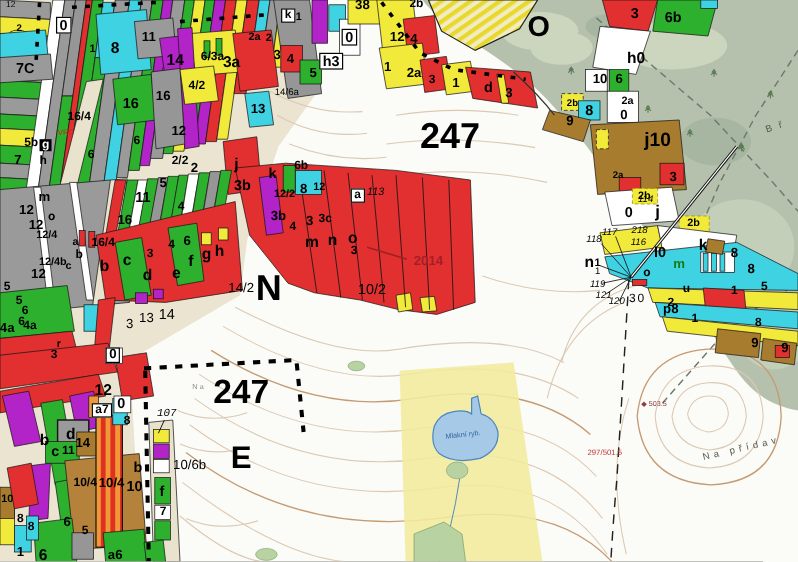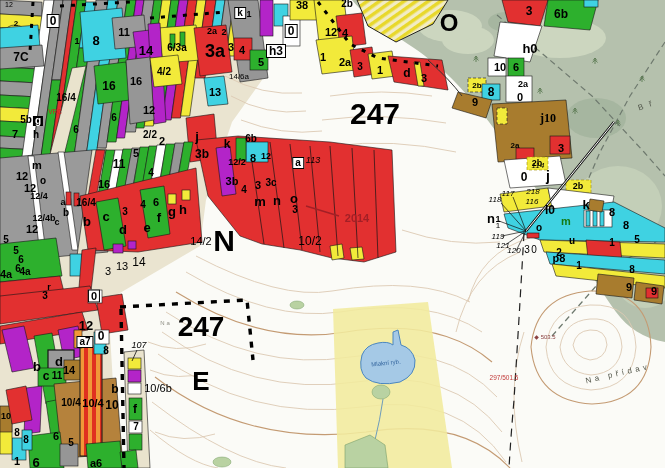--- a/index.html
+++ b/index.html
@@ -314,21 +314,21 @@
       <span class="lbl" style="left: 449px; top: 23px; font-size: 24px; transform: translate(-50%, -50%) rotate(0deg);">O</span>
       <span class="lbl" style="left: 357px; top: 218px; font-size: 11px; color: rgb(163, 31, 38); transform: translate(-50%, -50%) rotate(0deg);">2014</span>
       <span class="lbl" style="left: 9px; top: 4px; font-size: 7px; font-weight: 400; transform: translate(-50%, -50%) rotate(0deg);">12</span>
       <span class="lbl" style="left: 16px; top: 24px; font-size: 8px; transform: translate(-50%, -50%) rotate(0deg);">2</span>
       <span class="lbl bx" style="left: 53px; top: 21px; font-size: 12px; transform: translate(-50%, -50%) rotate(0deg);">0</span>
       <span class="lbl" style="left: 96px; top: 40px; font-size: 13px; transform: translate(-50%, -50%) rotate(0deg);">8</span>
       <span class="lbl" style="left: 77px; top: 41px; font-size: 9px; transform: translate(-50%, -50%) rotate(0deg);">1</span>
       <span class="lbl" style="left: 124px; top: 32px; font-size: 11px; transform: translate(-50%, -50%) rotate(0deg);">11</span>
       <span class="lbl" style="left: 146px; top: 50px; font-size: 13px; transform: translate(-50%, -50%) rotate(0deg);">14</span>
       <span class="lbl" style="left: 177px; top: 48px; font-size: 10px; transform: translate(-50%, -50%) rotate(0deg);">6/3a</span>
-      <span class="lbl" style="left: 215px; top: 51px; font-size: 18px; transform: translate(-50%, -50%) rotate(0deg);">3a</span>
+      <span class="lbl" style="left: 193px; top: 51px; font-size: 13px; transform: translate(-50%, -50%) rotate(0deg);">3a</span>
       <span class="lbl" style="left: 212px; top: 31px; font-size: 9px; transform: translate(-50%, -50%) rotate(0deg);">2a</span>
       <span class="lbl" style="left: 224px; top: 32px; font-size: 9px; transform: translate(-50%, -50%) rotate(0deg);">2</span>
       <span class="lbl bx" style="left: 240px; top: 13px; font-size: 10px; transform: translate(-50%, -50%) rotate(0deg);">k</span>
       <span class="lbl" style="left: 249px; top: 14px; font-size: 9px; transform: translate(-50%, -50%) rotate(0deg);">1</span>
       <span class="lbl" style="left: 21px; top: 57px; font-size: 12px; transform: translate(-50%, -50%) rotate(0deg);">7C</span>
       <span class="lbl" style="left: 109px; top: 86px; font-size: 12px; transform: translate(-50%, -50%) rotate(0deg);">16</span>
       <span class="lbl" style="left: 136px; top: 81px; font-size: 11px; transform: translate(-50%, -50%) rotate(0deg);">16</span>
       <span class="lbl" style="left: 215px; top: 92px; font-size: 11px; transform: translate(-50%, -50%) rotate(0deg);">13</span>
       <span class="lbl" style="left: 164px; top: 72px; font-size: 10px; transform: translate(-50%, -50%) rotate(0deg);">4/2</span>
       <span class="lbl" style="left: 149px; top: 110px; font-size: 11px; transform: translate(-50%, -50%) rotate(0deg);">12</span>
@@ -431,33 +431,33 @@
       <span class="lbl" style="left: 135px; top: 409px; font-size: 12px; transform: translate(-50%, -50%) rotate(0deg);">f</span>
       <span class="lbl" style="left: 136px; top: 427px; font-size: 10px; transform: translate(-50%, -50%) rotate(0deg);">7</span>
       <span class="lbl" style="left: 71px; top: 443px; font-size: 10px; transform: translate(-50%, -50%) rotate(0deg);">5</span>
       <span class="lbl" style="left: 56px; top: 436px; font-size: 11px; transform: translate(-50%, -50%) rotate(0deg);">6</span>
       <span class="lbl" style="left: 36px; top: 462px; font-size: 13px; transform: translate(-50%, -50%) rotate(0deg);">6</span>
       <span class="lbl" style="left: 17px; top: 461px; font-size: 11px; transform: translate(-50%, -50%) rotate(0deg);">1</span>
       <span class="lbl" style="left: 96px; top: 463px; font-size: 11px; transform: translate(-50%, -50%) rotate(0deg);">a6</span>
       <span class="lbl" style="left: 17px; top: 433px; font-size: 10px; transform: translate(-50%, -50%) rotate(0deg);">8</span>
       <span class="lbl" style="left: 26px; top: 440px; font-size: 10px; transform: translate(-50%, -50%) rotate(0deg);">8</span>
       <span class="lbl" style="left: 6px; top: 416px; font-size: 9px; transform: translate(-50%, -50%) rotate(0deg);">10</span>
-      <span class="lbl" style="left: 139px; top: 345px; font-size: 9px; font-weight: 400; font-style: italic; transform: translate(-50%, -50%) rotate(0deg);">107</span>
+      <span class="lbl" style="left: 139px; top: 345px; font-size: 9px; font-weight: 400; font-style: italic; transform: translate(-50%, -50%) rotate(0deg); font-family: Liberation Mono, monospace;">107</span>
       <span class="lbl" style="left: 158px; top: 388px; font-size: 11px; font-weight: 400; transform: translate(-50%, -50%) rotate(0deg);">10/6b</span>
       <span class="lbl" style="left: 529px; top: 11px; font-size: 12px; transform: translate(-50%, -50%) rotate(0deg);">3</span>
       <span class="lbl" style="left: 561px; top: 14px; font-size: 12px; transform: translate(-50%, -50%) rotate(0deg);">6b</span>
       <span class="lbl" style="left: 530px; top: 48px; font-size: 13px; transform: translate(-50%, -50%) rotate(0deg);">h0</span>
       <span class="lbl" style="left: 500px; top: 67px; font-size: 11px; transform: translate(-50%, -50%) rotate(0deg);">10</span>
       <span class="lbl" style="left: 516px; top: 67px; font-size: 11px; transform: translate(-50%, -50%) rotate(0deg);">6</span>
       <span class="lbl" style="left: 477px; top: 86px; font-size: 8px; transform: translate(-50%, -50%) rotate(0deg);">2b</span>
       <span class="lbl" style="left: 491px; top: 92px; font-size: 12px; transform: translate(-50%, -50%) rotate(0deg);">8</span>
       <span class="lbl" style="left: 475px; top: 102px; font-size: 11px; transform: translate(-50%, -50%) rotate(0deg);">9</span>
       <span class="lbl" style="left: 523px; top: 84px; font-size: 9px; transform: translate(-50%, -50%) rotate(0deg);">2a</span>
       <span class="lbl" style="left: 520px; top: 97px; font-size: 11px; transform: translate(-50%, -50%) rotate(0deg);">0</span>
-      <span class="lbl" style="left: 548px; top: 118px; font-size: 12px; transform: translate(-50%, -50%) rotate(0deg); font-family: Liberation Serif, serif;">j10</span>
+      <span class="lbl" style="left: 548px; top: 118px; font-size: 16px; transform: translate(-50%, -50%) rotate(0deg);">j10</span>
       <span class="lbl" style="left: 515px; top: 146px; font-size: 8px; transform: translate(-50%, -50%) rotate(0deg);">2a</span>
       <span class="lbl" style="left: 561px; top: 148px; font-size: 11px; transform: translate(-50%, -50%) rotate(0deg);">3</span>
       <span class="lbl" style="left: 537px; top: 163px; font-size: 9px; transform: translate(-50%, -50%) rotate(0deg);">2b</span>
       <span class="lbl" style="left: 538px; top: 166px; font-size: 8px; font-weight: 400; font-style: italic; transform: translate(-50%, -50%) rotate(0deg);">114</span>
       <span class="lbl" style="left: 524px; top: 177px; font-size: 12px; transform: translate(-50%, -50%) rotate(0deg);">0</span>
       <span class="lbl" style="left: 548px; top: 176px; font-size: 14px; transform: translate(-50%, -50%) rotate(0deg);">j</span>
       <span class="lbl" style="left: 578px; top: 186px; font-size: 9px; transform: translate(-50%, -50%) rotate(0deg);">2b</span>
       <span class="lbl" style="left: 533px; top: 192px; font-size: 8px; font-weight: 400; font-style: italic; transform: translate(-50%, -50%) rotate(0deg);">218</span>
       <span class="lbl" style="left: 508px; top: 194px; font-size: 8px; font-weight: 400; font-style: italic; transform: translate(-50%, -50%) rotate(0deg);">117</span>
       <span class="lbl" style="left: 495px; top: 200px; font-size: 8px; font-weight: 400; font-style: italic; transform: translate(-50%, -50%) rotate(0deg);">118</span>

